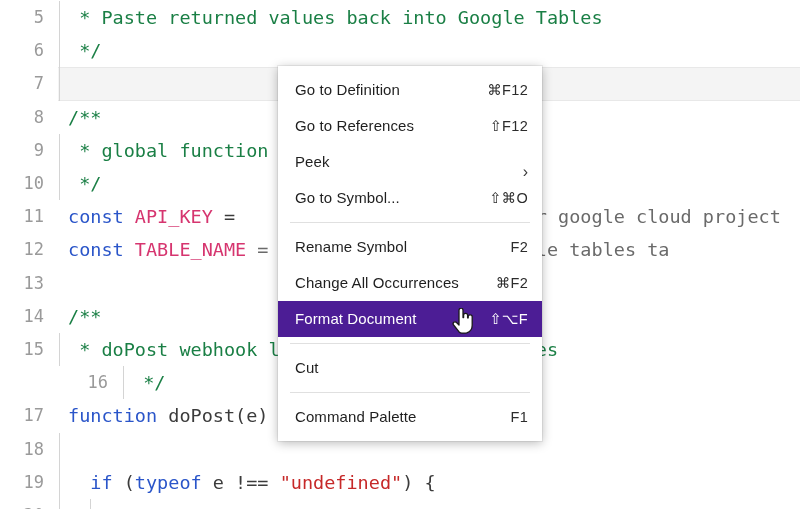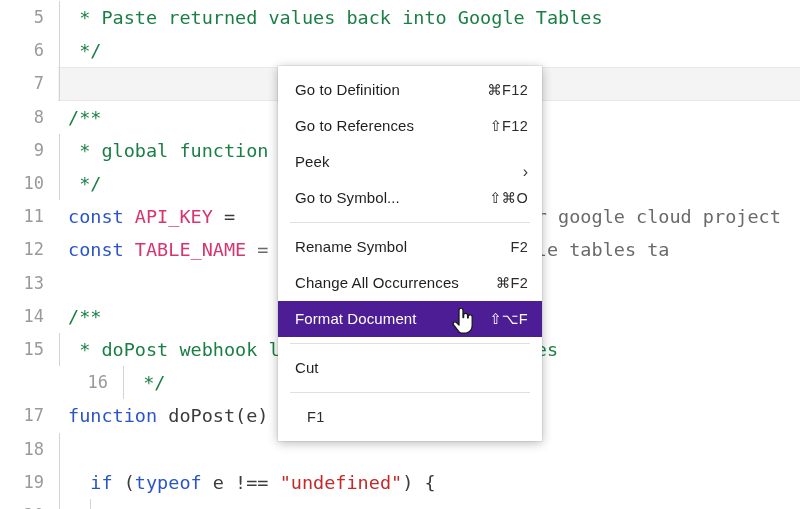--- a/index.html
+++ b/index.html
@@ -202,20 +202,21 @@
       <span class="mi-label">Format Document</span>
       <span class="mi-key">⇧⌥F</span>
     </div>
     <div class="menu-sep"></div>
     <div class="menu-item">
       <span class="mi-label">Cut</span>
       <span class="mi-key"></span>
     </div>
     <div class="menu-sep"></div>
     <div class="menu-item">
+      <span class="mi-label">Command Palette</span>
       <span class="mi-key">F1</span>
     </div>
   </div>
 
 <div id="mouse-cursor">
   <svg width="22" height="26" viewBox="0 0 22 26" xmlns="http://www.w3.org/2000/svg">
     <path d="M7 2.2c0-1.2.9-2.1 2-2.1s2 .9 2 2.1v7.4h.6V7.3c0-1.1.9-2 2-2s2 .9 2 2v2.6h.6V8.8c0-1.1.9-2 2-2s2 .9 2 2v8.4c0 3.6-2.3 6.6-5.4 7.6-.7.2-1.4.3-2.1.3H10c-1.2 0-2.3-.5-3.1-1.4L1.6 17c-.7-.8-.6-2 .2-2.7.8-.7 2-.6 2.7.2L7 17V2.2z" fill="#ffffff" stroke="#1a1a1a" stroke-width="1.3" stroke-linejoin="round"></path>
   </svg>
 </div>
 

